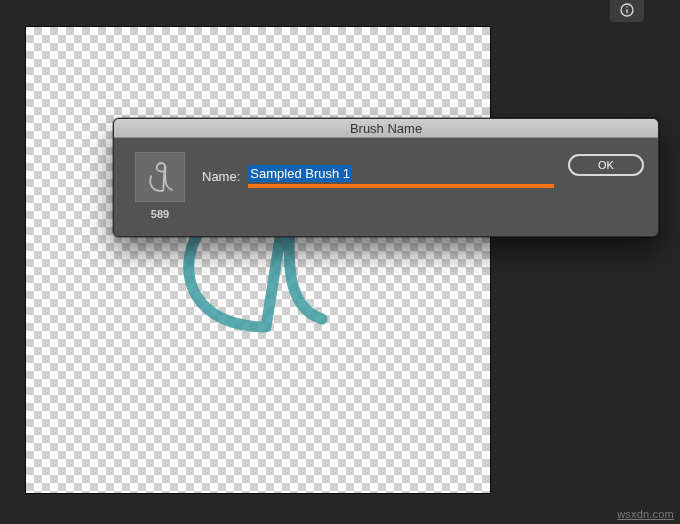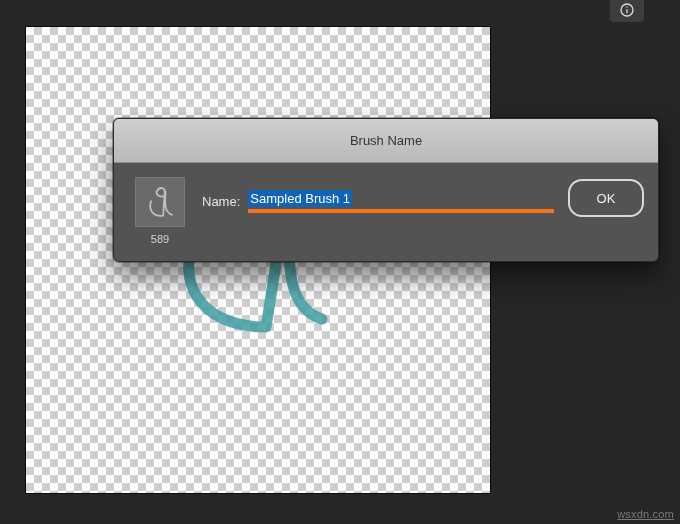--- a/index.html
+++ b/index.html
@@ -52,37 +52,37 @@
     position: absolute;
     left: 113px; top: 118px;
     width: 546px;
     background: #535353;
     border: 1px solid #2b2b2b;
     border-radius: 6px;
     box-shadow: 0 14px 28px rgba(0,0,0,0.55), 0 0 0 1px rgba(0,0,0,0.3);
     overflow: hidden;
   }
   .dialog-titlebar {
-    height: 44px;
+    height: 19px;
     background: linear-gradient(#cfcfcf, #b9b9b9);
     border-bottom: 1px solid #8d8d8d;
     display: flex; align-items: center; justify-content: center;
     color: #333;
     font-size: 13px;
     font-weight: 500;
   }
   .dialog-body {
     display: flex;
     align-items: flex-start;
     padding: 14px 14px 16px 18px;
     gap: 14px;
   }
 
   
-  .thumb-col { display: flex; flex-direction: column; align-items: center; width: 56px; }
+  .thumb-col { display: flex; flex-direction: column; align-items: center; width: 56px; font-weight: bold; }
   .thumb {
     width: 50px; height: 50px;
     border: 1px solid #777;
     background: #6a6a6a;
     display: flex; align-items: center; justify-content: center;
     padding: 4px;
   }
   .thumb svg { width: 100%; height: 100%; }
   .thumb-label {
     margin-top: 6px;
@@ -130,26 +130,26 @@
   
   .btn-col {
     display: flex;
     flex-direction: column;
     gap: 10px;
     width: 76px;
     align-items: stretch;
     padding-top: 2px;
   }
   .ps-btn {
-    height: 38px;
+    height: 22px;
     border: 1.5px solid #d9d9d9;
     border-radius: 14px;
     background: transparent;
     color: #f1f1f1;
-    font-size: 13px;
+    font-size: 11px;
     cursor: pointer;
     display: flex; align-items: center; justify-content: center;
   }
   .ps-btn.default { border-width: 2px; }
 
   .watermark {
     position: absolute;
     right: 6px; bottom: 4px;
     font-size: 11px;
     color: #7a7a7a;

